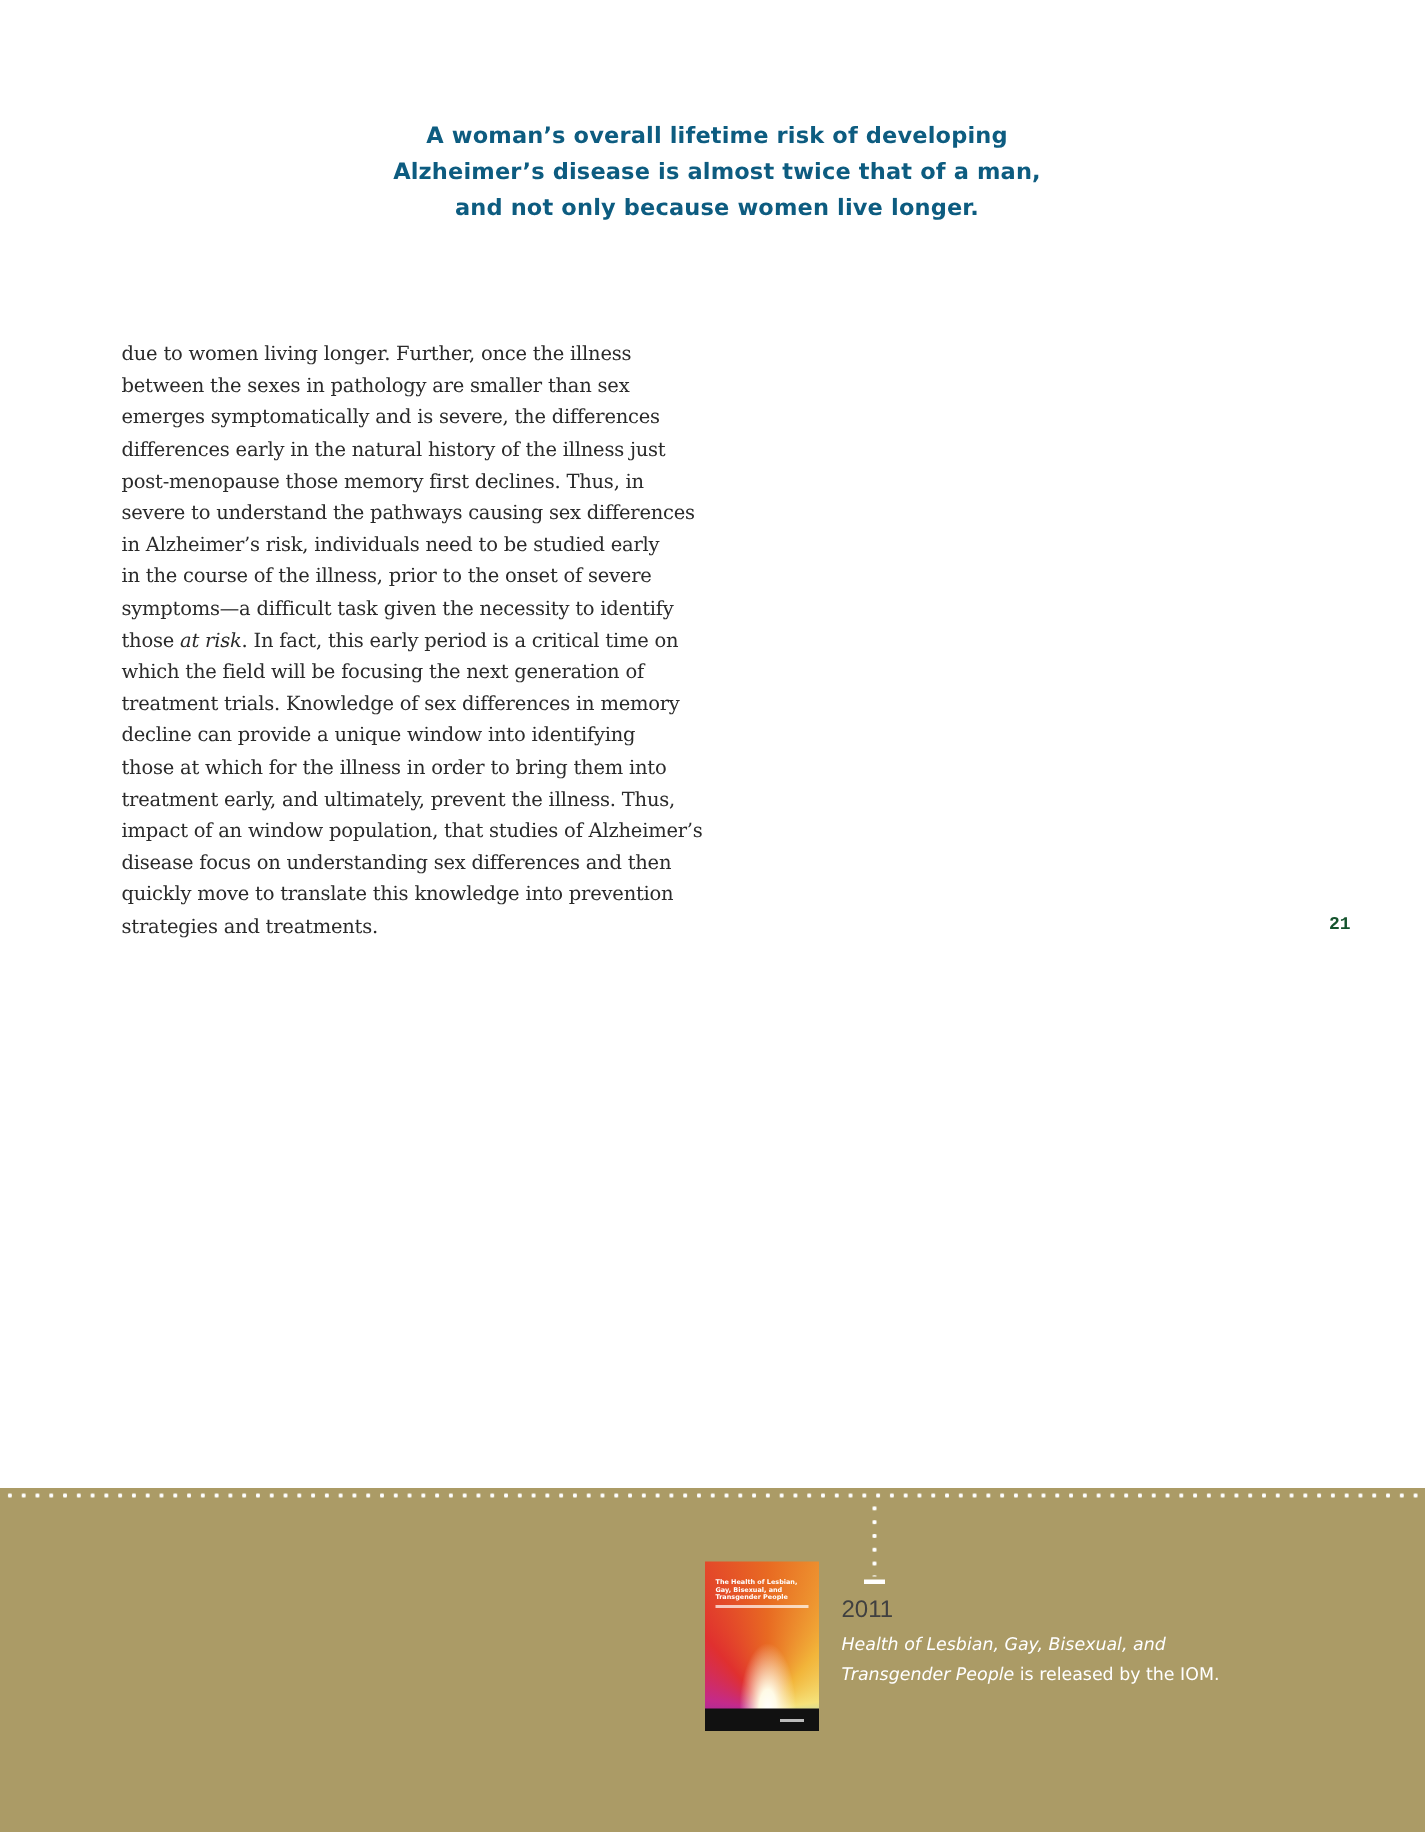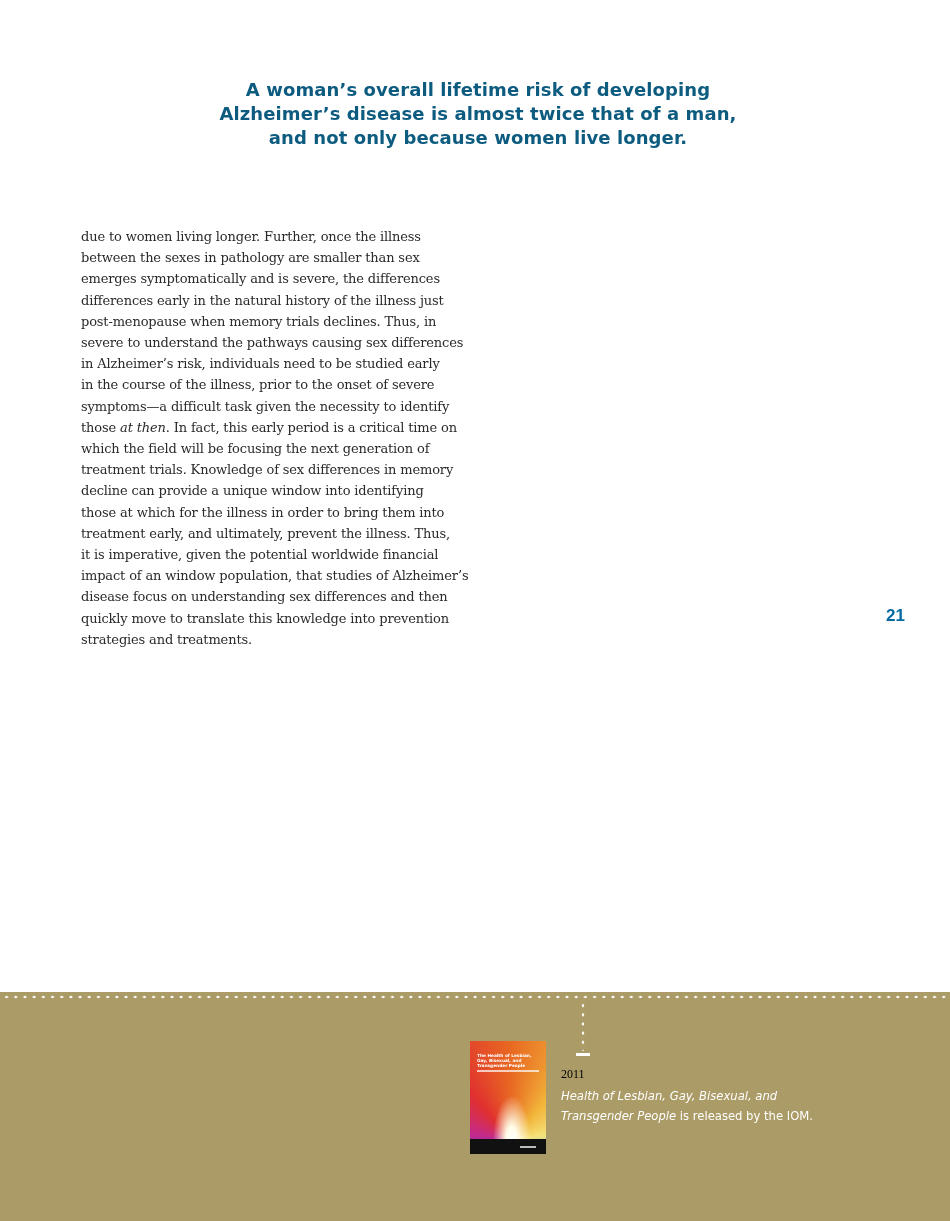--- a/index.html
+++ b/index.html
@@ -16,21 +16,21 @@
     }
     .pull-quote {
       position: absolute;
       left: 120px;
       top: 78px;
       width: 716px;
       text-align: center;
       color: #0d5c80;
       font-family: "DejaVu Sans", sans-serif;
       font-weight: bold;
-      font-size: 18px;
+      font-size: 15px;
       line-height: 24px;
       letter-spacing: 0.1px;
       margin: 0;
     }
     .body-text {
       position: absolute;
       left: 81px;
       top: 226px;
       width: 400px;
       margin: 0;
@@ -44,24 +44,24 @@
       display: block;
       white-space: nowrap;
     }
     .body-text em {
       font-style: italic;
     }
     .page-number {
       position: absolute;
       left: 886px;
       top: 607px;
-      color: #0369a1;
-      font-family: Liberation Sans, sans-serif;
+      color: #14532d;
+      font-family: Liberation Mono, monospace;
       font-weight: bold;
-      font-size: 17px;
+      font-size: 12px;
       line-height: 18px;
     }
     .timeline-band {
       position: absolute;
       left: 0;
       top: 992px;
       width: 950px;
       height: 229px;
       background: #ab9b66;
     }
@@ -138,23 +138,23 @@
       right: 10px;
       bottom: 6px;
       width: 16px;
       height: 2px;
       background: #bbbbbb;
     }
     .year {
       position: absolute;
       left: 561px;
       top: 72px;
-      color: #000000;
-      font-family: Liberation Serif, serif;
-      font-size: 12px;
+      color: #404040;
+      font-family: Liberation Sans, sans-serif;
+      font-size: 16px;
       line-height: 20px;
     }
     .event-text {
       position: absolute;
       left: 561px;
       top: 95px;
       width: 300px;
       color: #ffffff;
       font-family: "DejaVu Sans", sans-serif;
       font-size: 11.6px;
@@ -171,32 +171,31 @@
   <span style="display:block">A woman’s overall lifetime risk of developing</span>
   <span style="display:block">Alzheimer’s disease is almost twice that of a man,</span>
   <span style="display:block">and not only because women live longer.</span>
 </h1>
 
 <p class="body-text">
   <span class="line">due to women living longer. Further, once the illness</span>
   <span class="line">between the sexes in pathology are smaller than sex</span>
   <span class="line">emerges symptomatically and is severe, the differences</span>
   <span class="line">differences early in the natural history of the illness just</span>
-  <span class="line">post-menopause when memory trials declines. Thus, in</span>
+  <span class="line">post-menopause those memory first declines. Thus, in</span>
   <span class="line">severe to understand the pathways causing sex differences</span>
   <span class="line">in Alzheimer’s risk, individuals need to be studied early</span>
   <span class="line">in the course of the illness, prior to the onset of severe</span>
   <span class="line">symptoms—a difficult task given the necessity to identify</span>
-  <span class="line"><span>those </span><em>at then</em><span>. In fact, this early period is a critical time on</span></span>
+  <span class="line"><span>those </span><em>at risk</em><span>. In fact, this early period is a critical time on</span></span>
   <span class="line">which the field will be focusing the next generation of</span>
   <span class="line">treatment trials. Knowledge of sex differences in memory</span>
   <span class="line">decline can provide a unique window into identifying</span>
   <span class="line">those at which for the illness in order to bring them into</span>
   <span class="line">treatment early, and ultimately, prevent the illness. Thus,</span>
-  <span class="line">it is imperative, given the potential worldwide financial</span>
   <span class="line">impact of an window population, that studies of Alzheimer’s</span>
   <span class="line">disease focus on understanding sex differences and then</span>
   <span class="line">quickly move to translate this knowledge into prevention</span>
   <span class="line">strategies and treatments.</span>
 </p>
 
 <div class="page-number">21</div>
 
 <div class="timeline-band">
   <div class="dot-row"></div>

